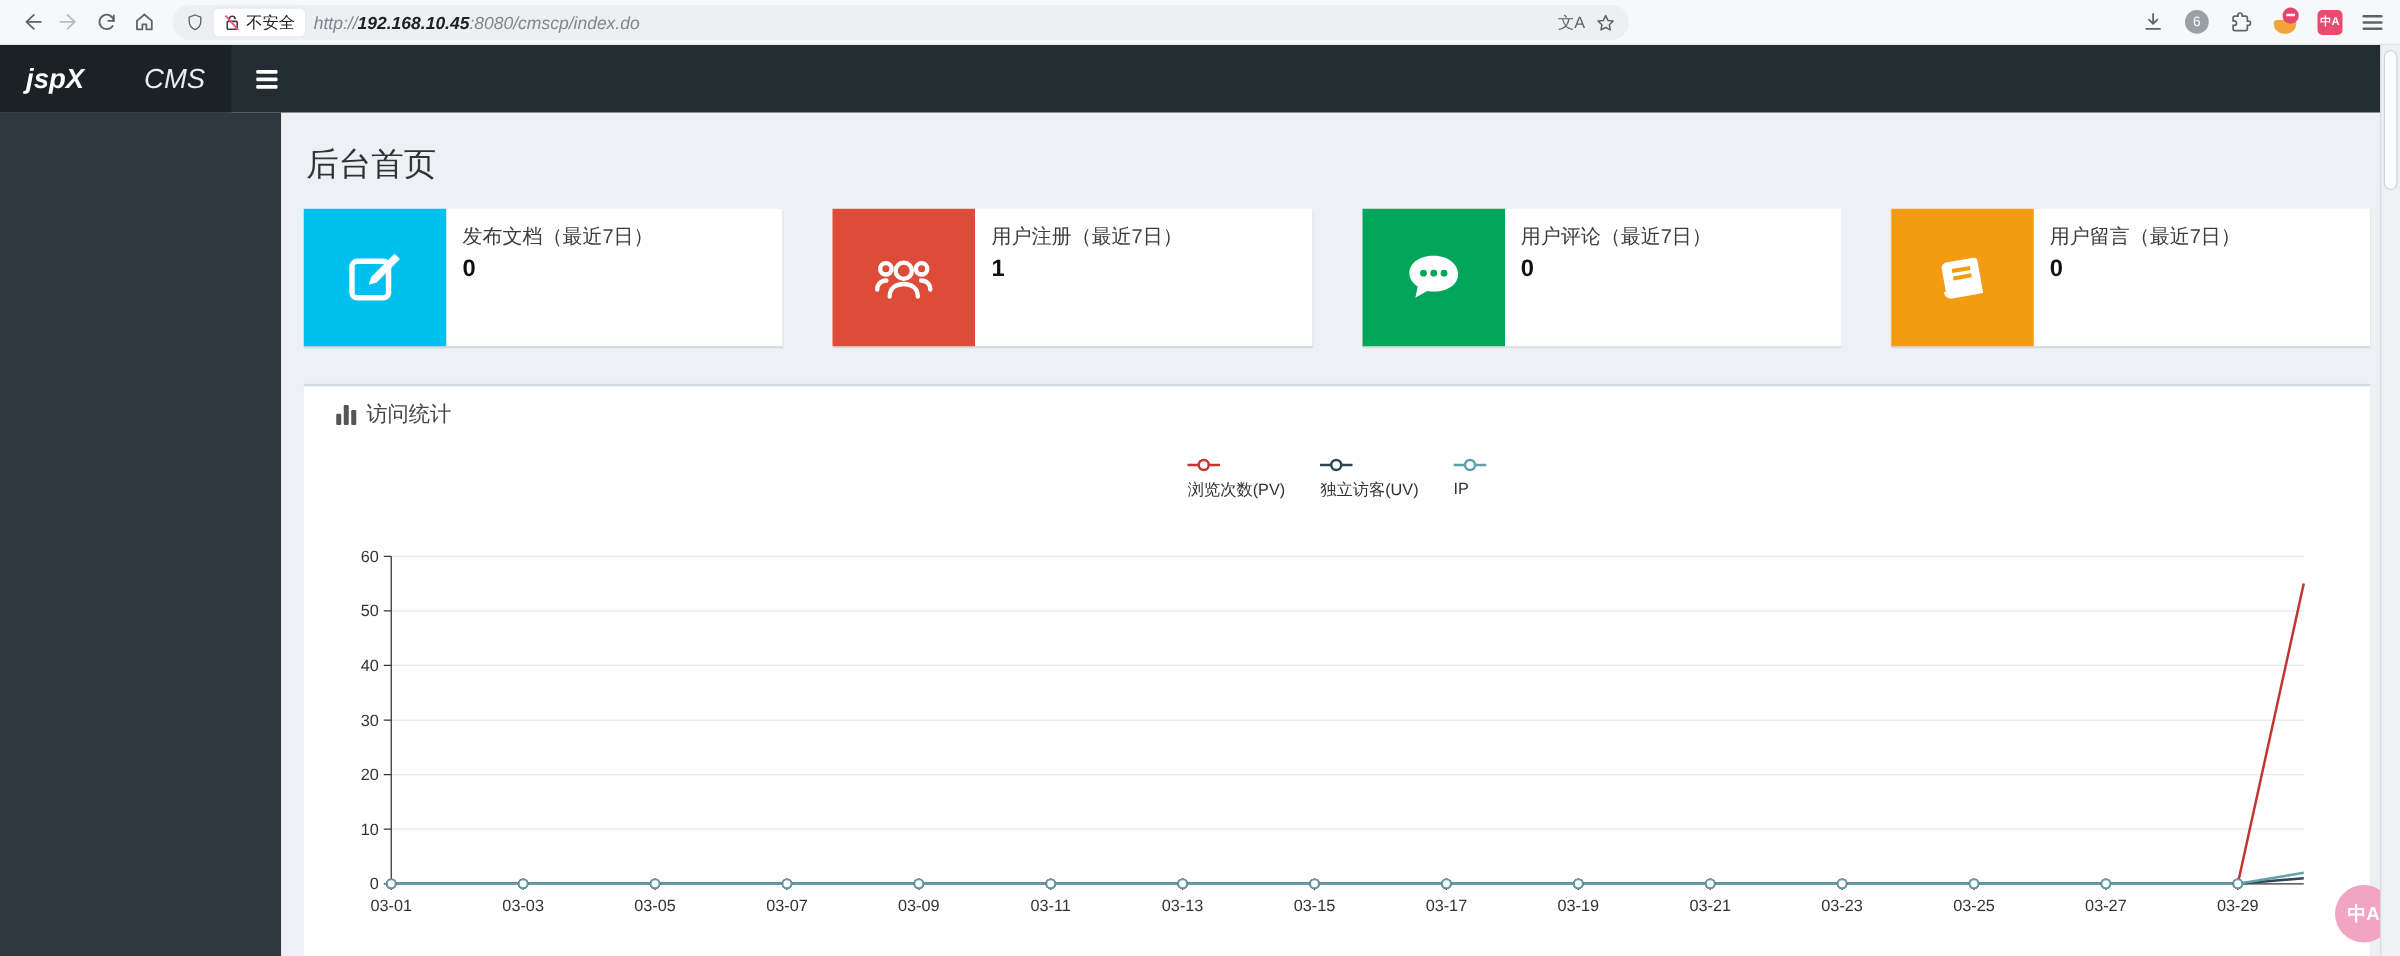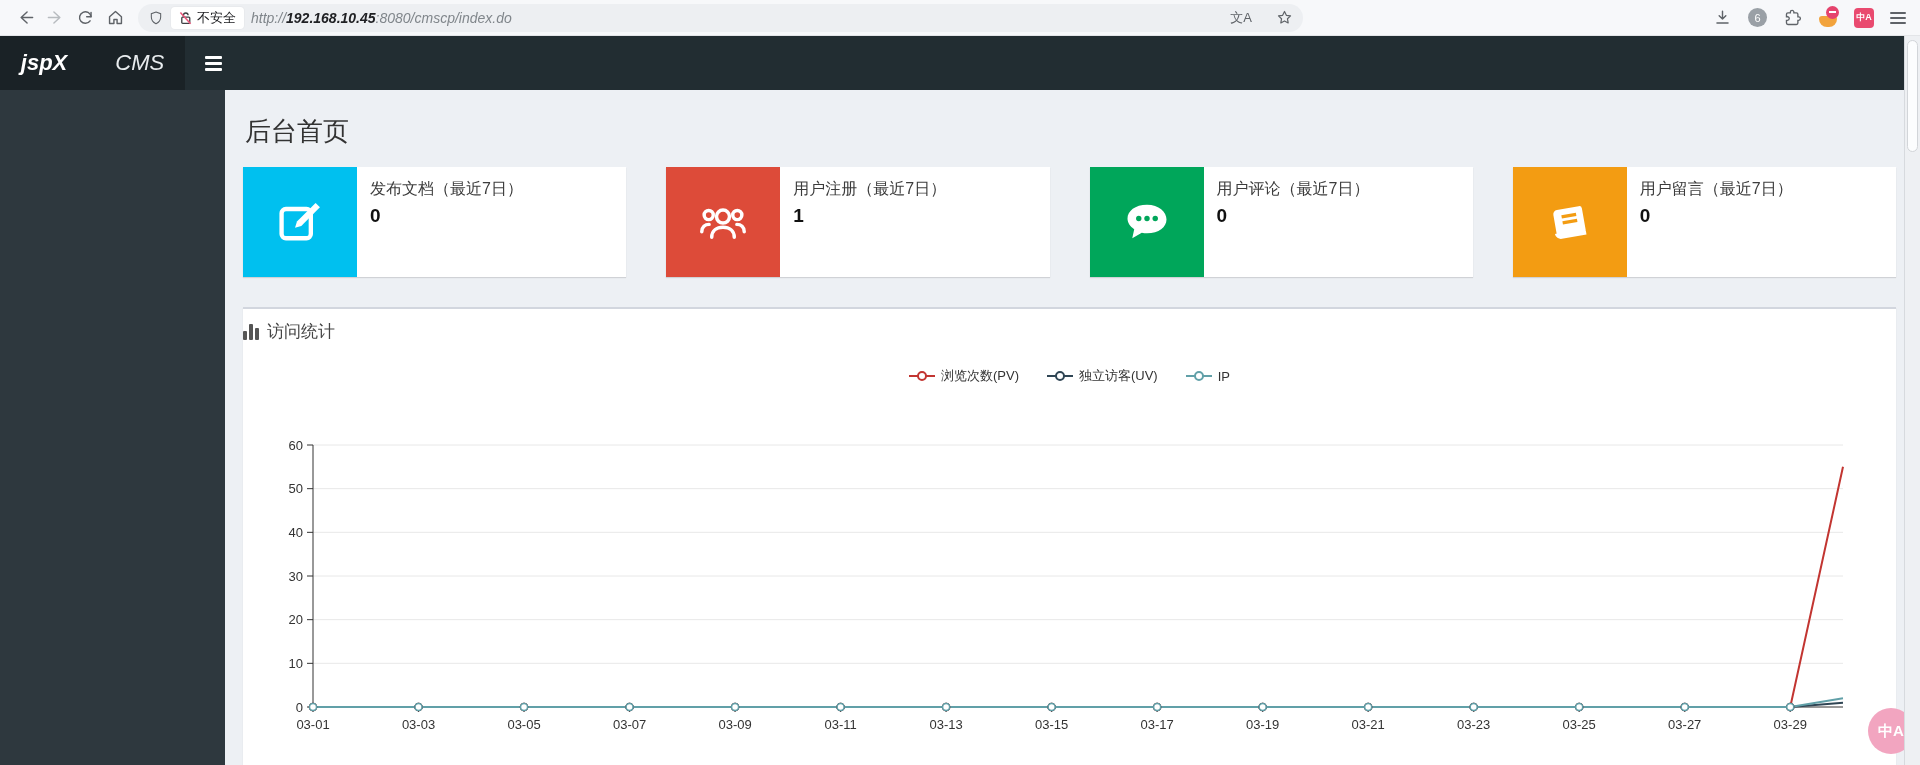--- a/index.html
+++ b/index.html
@@ -10,21 +10,21 @@
   .chrome { position:absolute; top:0; left:0; right:0; height:36px; background:#f7f8fa; display:flex; align-items:center; padding:0 10px; border-bottom:1px solid #e3e5e8; z-index:10; }
   .nav-btn { width:30px; height:30px; display:flex; align-items:center; justify-content:center; border-radius:50%; flex:0 0 auto; }
   .nav-btn svg { width:19px; height:19px; stroke:#5f6368; fill:none; stroke-width:1.8; stroke-linecap:round; stroke-linejoin:round; }
   .nav-btn.disabled svg { stroke:#b7bbbf; }
   .addr { height:28px; flex:0 0 auto; width:1165px; margin-left:8px; background:#edeff2; border-radius:14px; display:flex; align-items:center; padding:0 10px; gap:7px; }
   .addr svg.shield { width:16px; height:16px; stroke:#5f6368; fill:none; stroke-width:1.6; }
   .sec-chip { background:#ffffff; border-radius:4px; height:22px; display:flex; align-items:center; gap:5px; padding:0 8px; box-shadow:0 0 0 1px #e8eaed; }
   .sec-chip .locktxt { font-size:13px; color:#202124; }
   .url { font-size:14px; color:#80868b; white-space:nowrap; flex:1;font-style:italic; }
   .url b { color:#202124; font-weight:600; }
-  .addr-right { display:flex; align-items:flex-start; gap:24px; }
+  .addr-right { display:flex; align-items:flex-end; gap:8px; }
   .ticon { color:#5f6368; font-size:13px; }
   .chrome-right { display:flex; align-items:center; gap:16px; margin-left:auto; padding-right:4px; }
   .badge6 { width:19px; height:19px; border-radius:50%; background:#9aa0a6; color:#fff; font-size:11px; display:flex; align-items:center; justify-content:center; }
   .ext-orange { position:relative; width:20px; height:20px; }
   .ext-orange .bowl { position:absolute; left:1px; bottom:1px; width:18px; height:11px; background:#f2a33c; border-radius:3px 3px 8px 8px; }
   .ext-orange .minus { position:absolute; right:-1px; top:-2px; width:13px; height:13px; border-radius:50%; background:#e5446d; display:flex; align-items:center; justify-content:center; }
   .ext-orange .minus i { display:block; width:7px; height:2px; background:#fff; }
   .ext-pink { width:20px; height:20px; border-radius:4px; background:#e94a6f; color:#fff; font-size:9px; font-weight:700; display:flex; align-items:center; justify-content:center; letter-spacing:0; }
   .burger { display:flex; flex-direction:column; gap:3px; }
   .burger i { width:16px; height:2px; background:#5f6368; border-radius:1px; }
@@ -54,29 +54,29 @@
 
   .cards { display:flex; gap:40px;border-radius:22px; }
   .card { flex:1; height:110px; background:#fff; box-shadow:0 1px 1px rgba(0,0,0,.12); display:flex; }
   .card-icon { width:114px; height:110px; display:flex; align-items:center; justify-content:center; flex:0 0 auto; }
   .card-icon svg { width:52px; height:52px; }
   .card-body { padding:12px 10px 0 13px; }
   .card-label { font-size:16px; color:#3c3c3c; }
   .card-value { font-size:19px; font-weight:700; color:#111; margin-top:5px; }
 
   .box { position:relative; margin-top:30px; height:460px; background:#fff; border-top:2px solid #d2d6de; box-shadow:0 1px 1px rgba(0,0,0,.1); }
-  .box-header { display:flex; align-items:center; gap:8px; padding:11px 0; font-size:17px; color:#444; }
+  .box-header { display:flex; align-items:center; gap:8px; padding:11px 26px; font-size:17px; color:#444; }
   .bars-icon { display:flex; align-items:flex-end; gap:2px; height:16px; }
   .bars-icon i { width:4px; background:#555; border-radius:1px; }
   .bars-icon i:nth-child(1){ height:9px; }
   .bars-icon i:nth-child(2){ height:16px; }
   .bars-icon i:nth-child(3){ height:12px; }
 
   .legend { position:absolute; top:58px; left:0; right:0; display:flex; justify-content:center; gap:28px; }
-  .lg-item { display:flex; align-items:center; gap:6px; font-size:13px; color:#333; }
+  .lg-item { display:flex; align-items:flex-start; gap:6px; font-size:13px; color:#333;flex-direction:column; }
   .lg-mark { position:relative; width:26px; height:10px; }
   .lg-mark .ln { position:absolute; top:4px; left:0; width:26px; height:2px; }
   .lg-mark .dot { position:absolute; top:0; left:8px; width:10px; height:10px; border-radius:50%; background:#fff; border:2px solid #000; }
 
   .plot { position:absolute; left:0; top:0; width:1660px; height:460px; }
 
   
   .fab { position:absolute; right:6px; top:708px; width:46px; height:46px; border-radius:50%; background:#f2a5c0; color:#fff; font-weight:700; font-size:15px; display:flex; align-items:center; justify-content:center; z-index:6; }
   .scroll { position:absolute; top:36px; right:0; bottom:0; width:16px; background:#eef0f3; border-left:1px solid #d7dade; z-index:7; }
   .scroll .thumb { position:absolute; top:4px; left:2px; width:11px; height:112px; background:#fcfdfe; border:1px solid #d2d5d9; border-radius:7px; }

